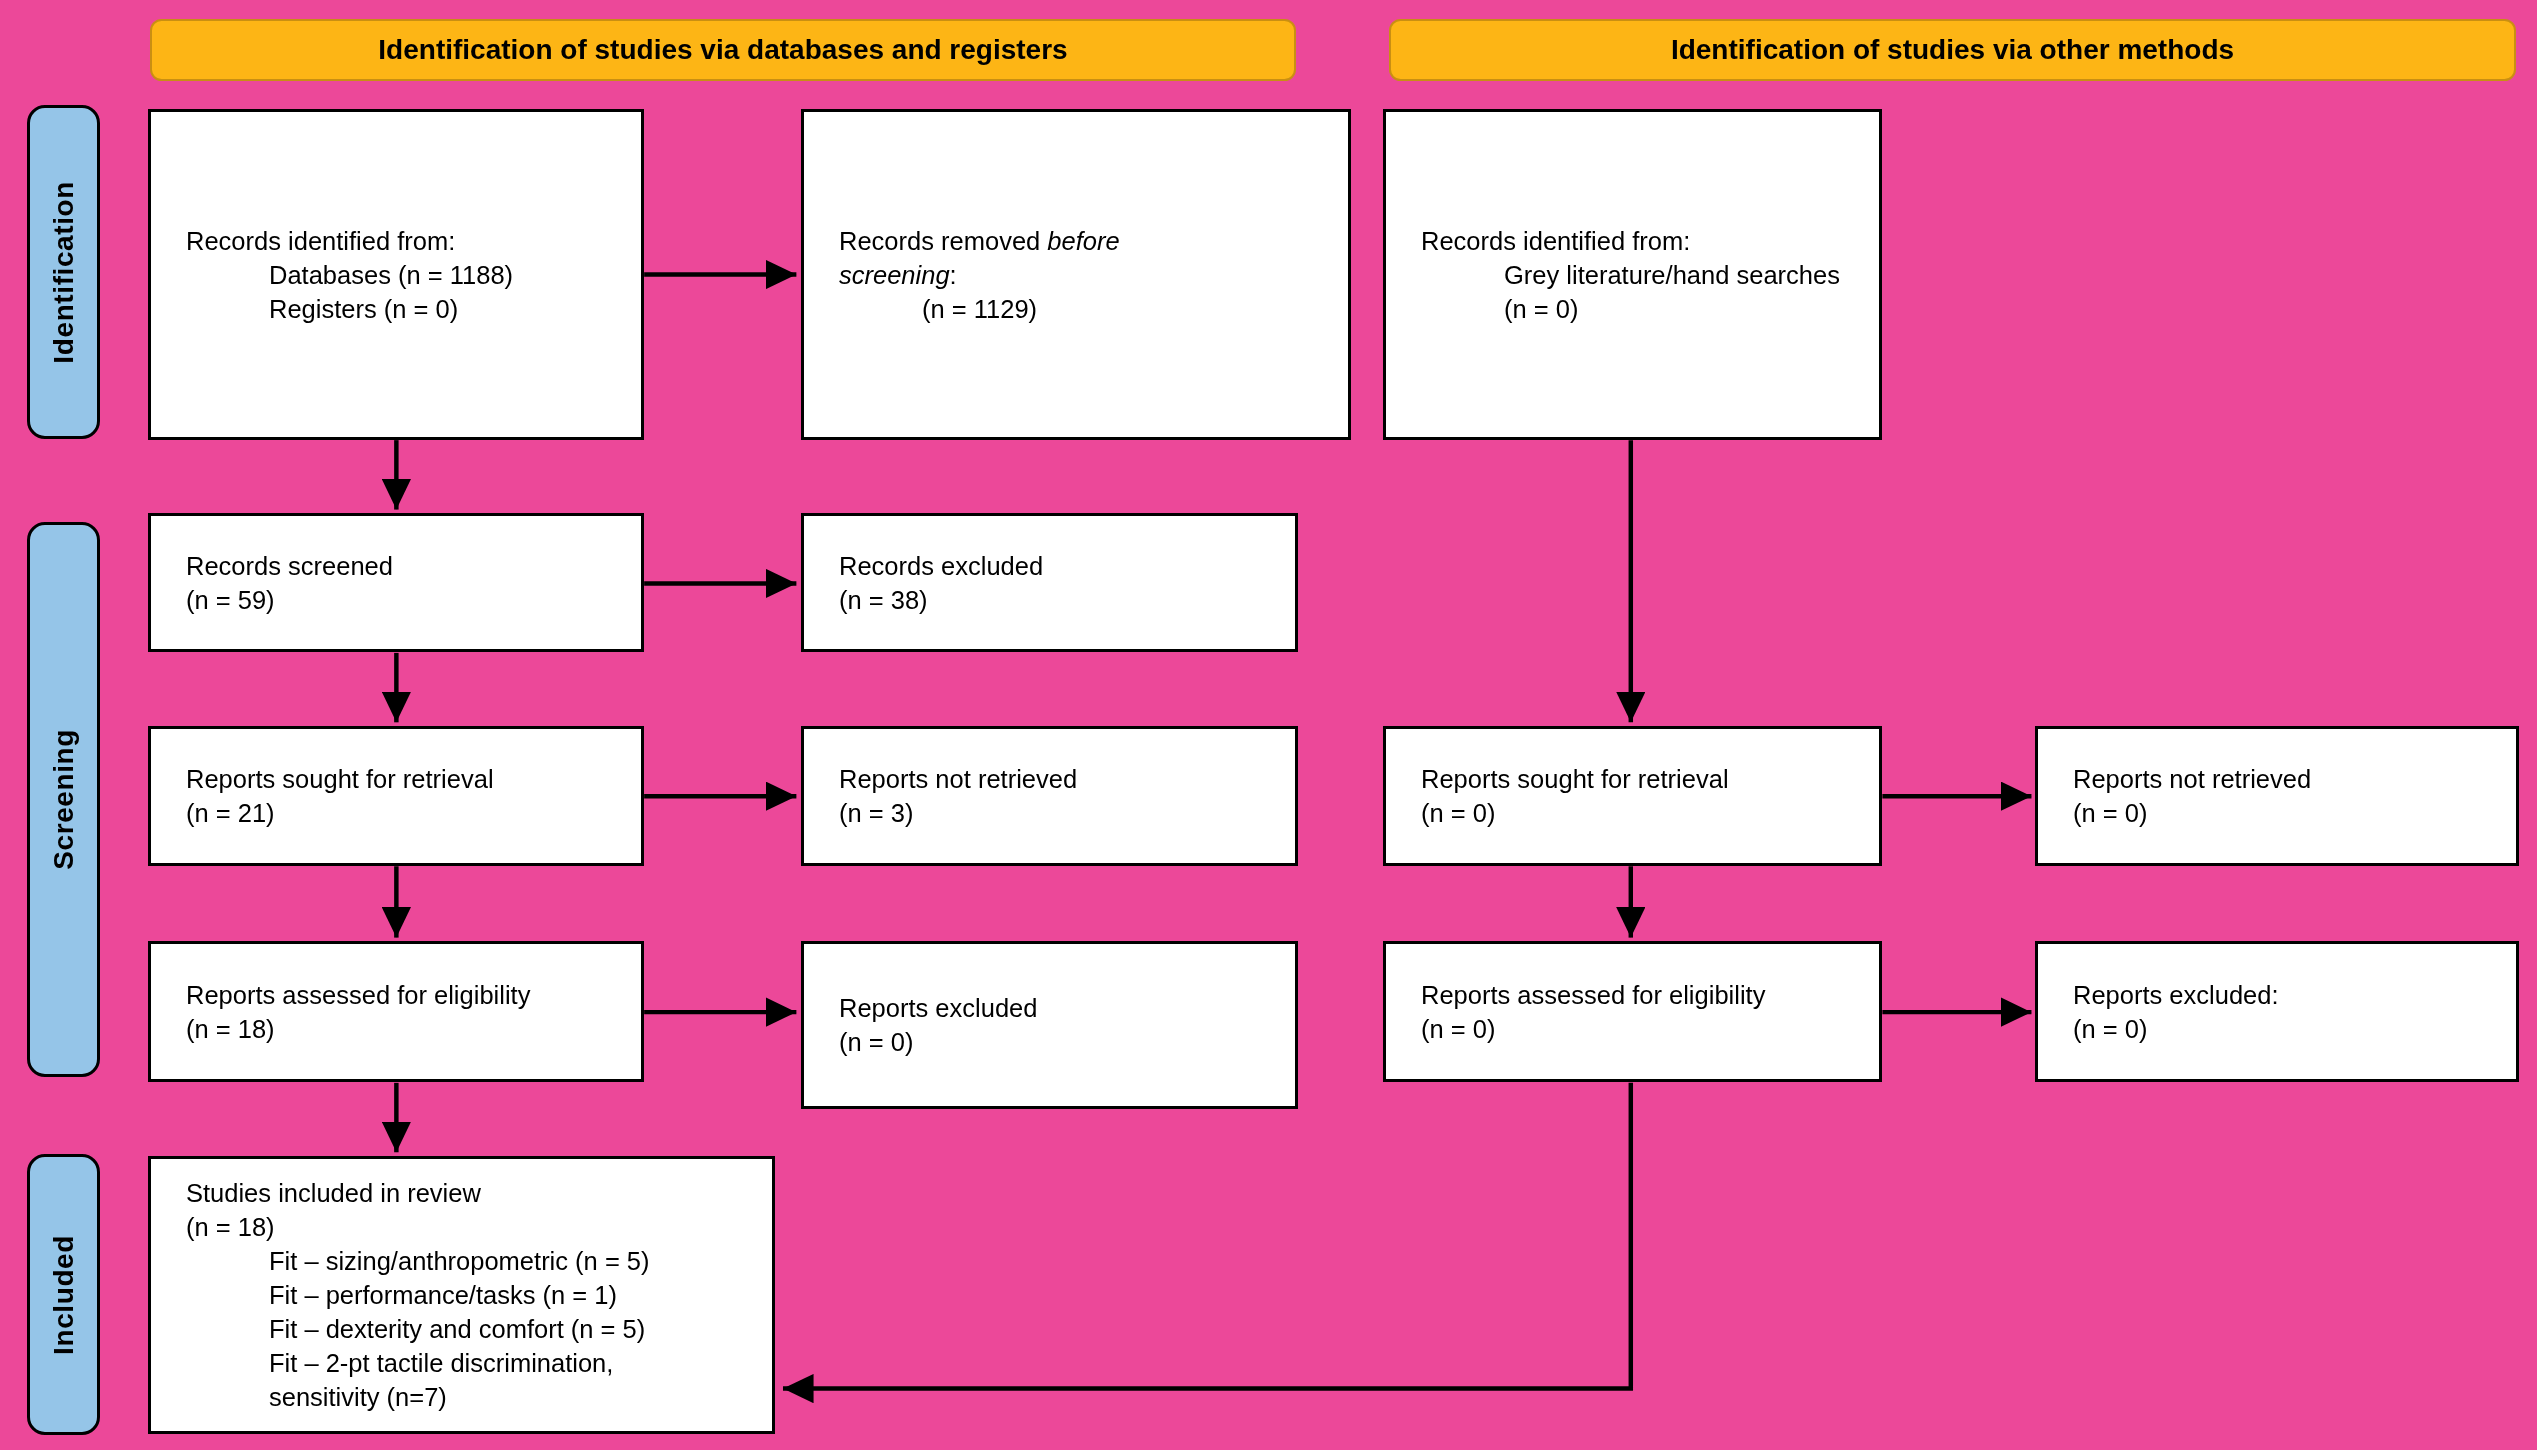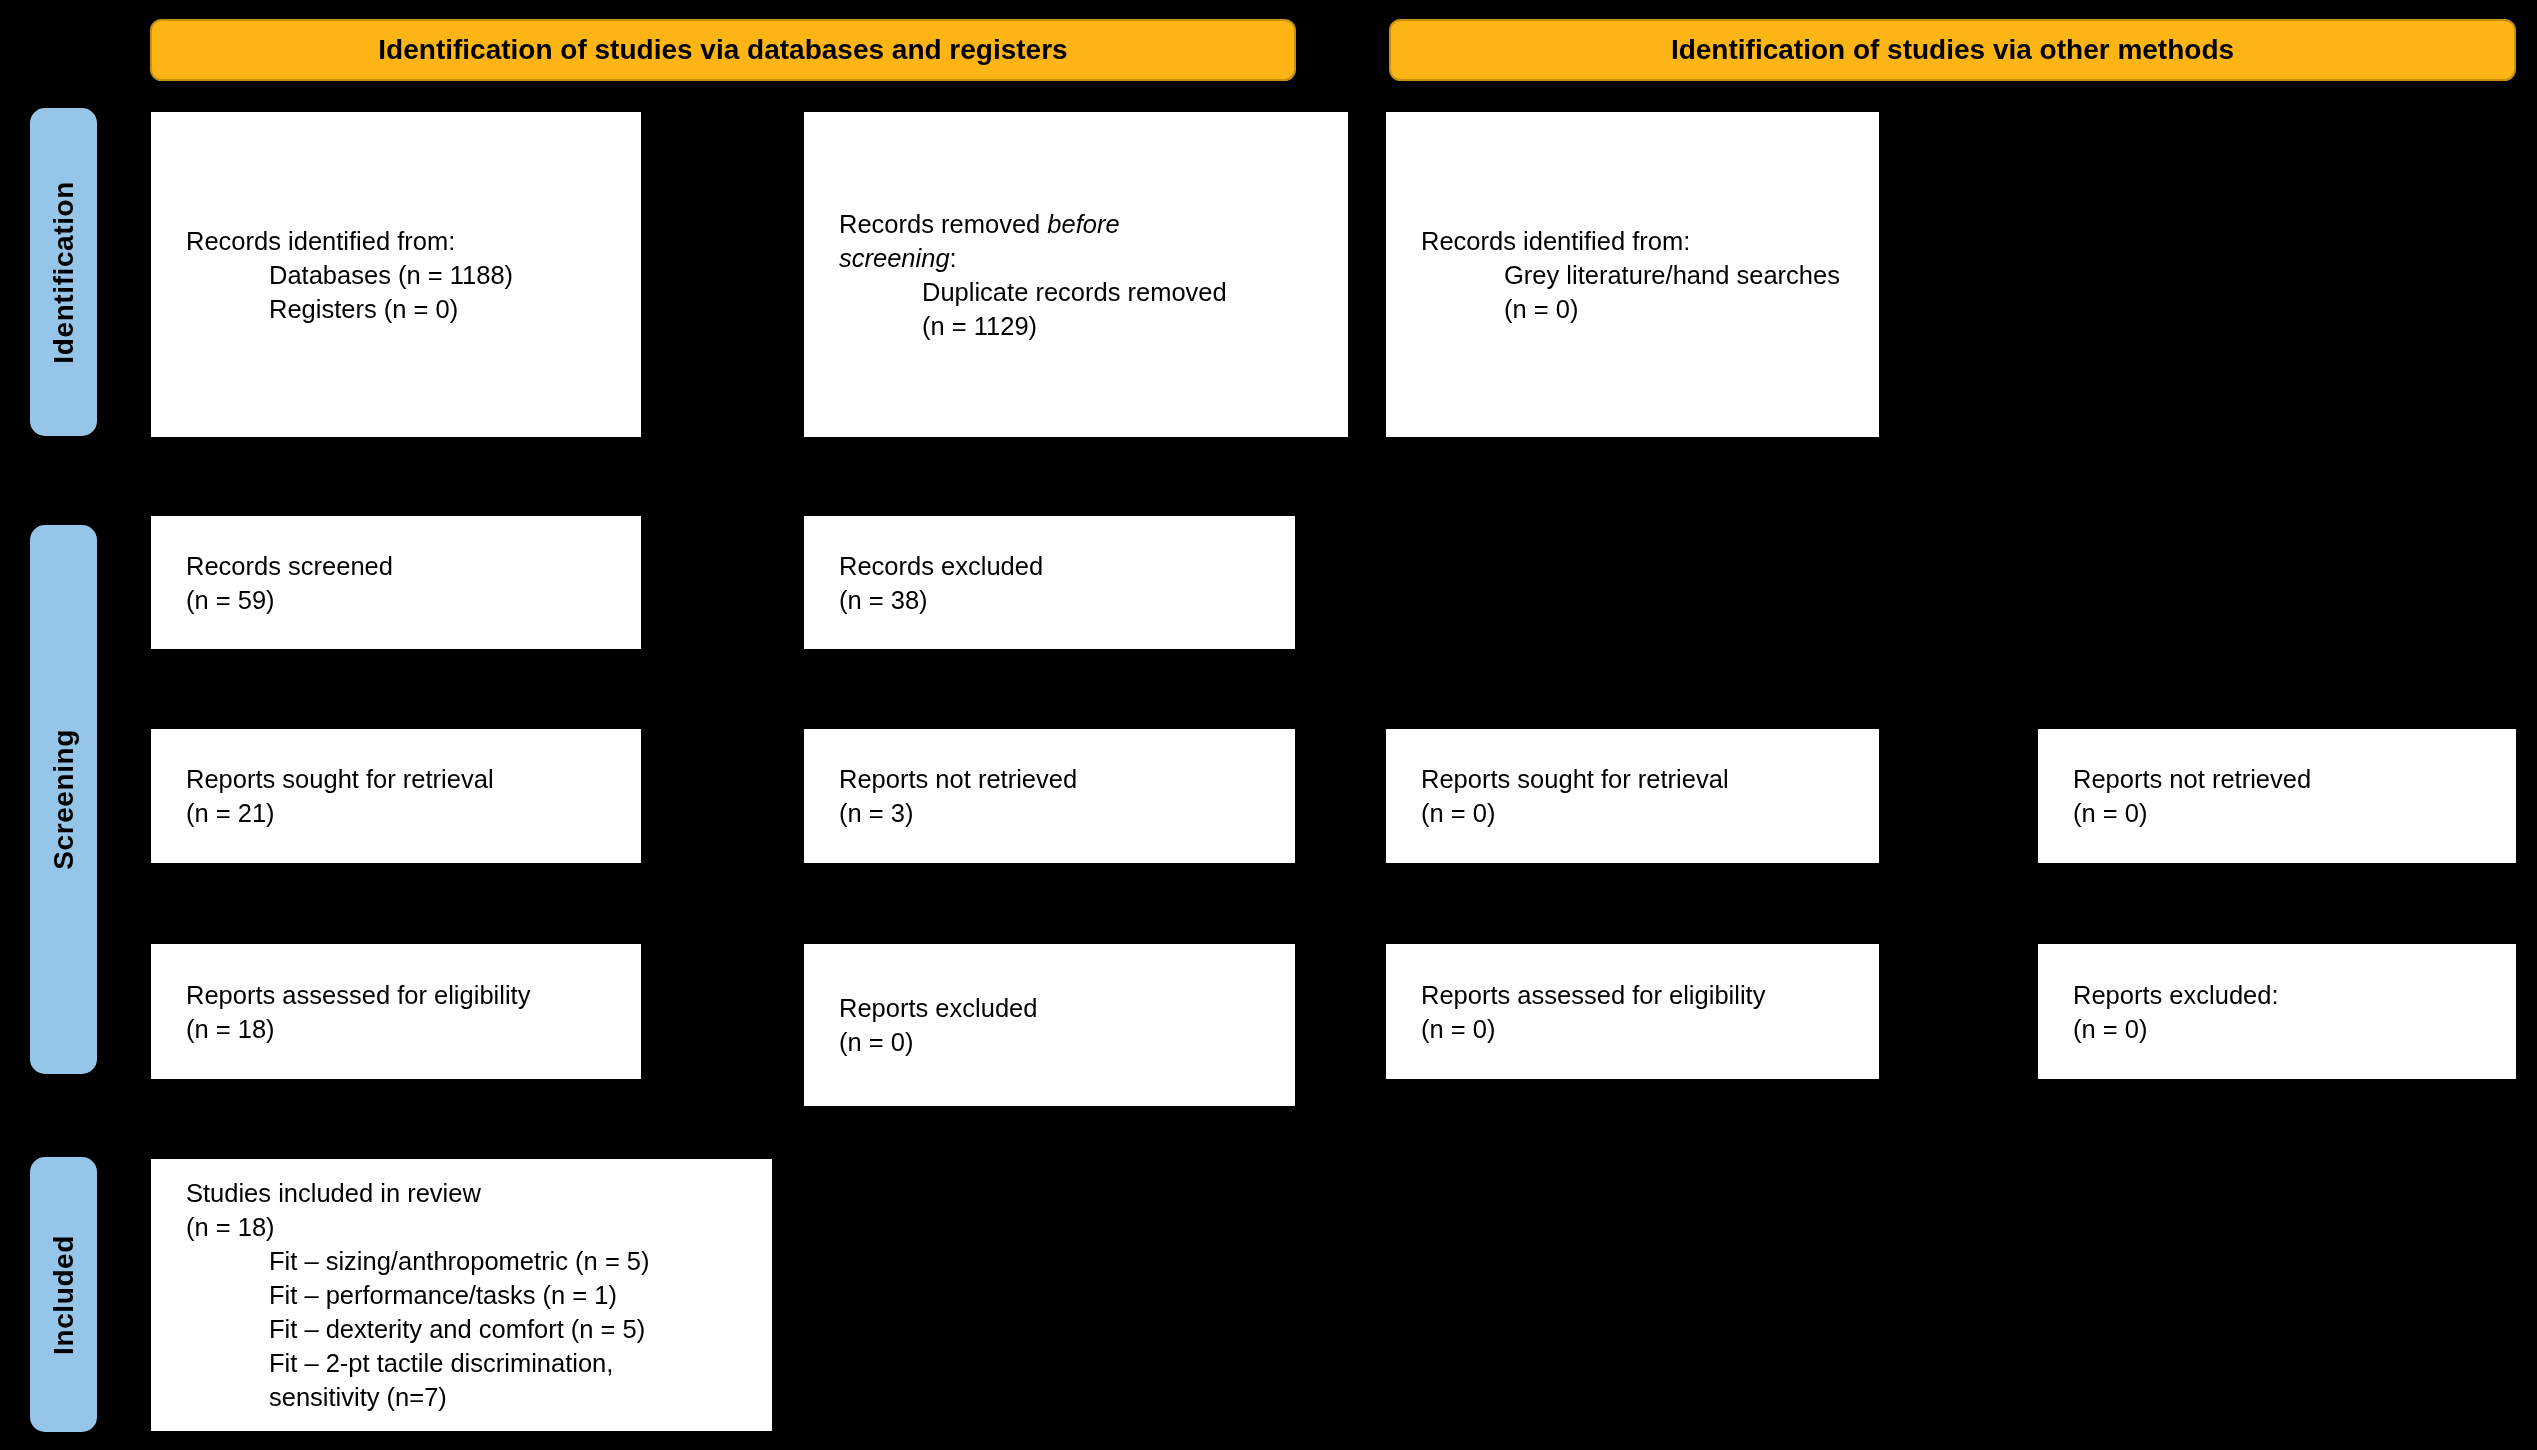--- a/index.html
+++ b/index.html
@@ -6,21 +6,21 @@
     --banner-bg:#FDB515;
     --banner-border:#C98F12;
     --stage-bg:#95C5E8;
     --box-border:#000000;
     --arrow:#000000;
   }
   html,body{margin:0;padding:0;background:#ffffff;}
   #canvas{
     position:relative;
     width:2538px;height:1451px;
-    background:#000000;
+    background:#ec4899;
     font-family:"Liberation Sans","DejaVu Sans",sans-serif;
     color:#000;
   }
   .banner{
     position:absolute;top:19px;height:62px;
     background:var(--banner-bg);
     border:2.5px solid var(--banner-border);
     border-radius:11.5px;
     display:flex;align-items:center;justify-content:center;
     font-weight:bold;font-size:28px;
@@ -101,21 +101,20 @@
 
   <div class="box" style="left:148px;top:109px;width:496px;height:331px;">
     <div class="ln">Records identified from:</div>
     <div class="ln ind">Databases (n = 1188)</div>
     <div class="ln ind">Registers (n = 0)</div>
   </div>
 
   <div class="box" style="left:801px;top:109px;width:550px;height:331px;">
     <div class="ln"><span>Records removed </span><span class="it">before</span></div>
     <div class="ln"><span class="it">screening</span><span>:</span></div>
-    <div class="ln ind">Duplicate records removed</div>
     <div class="ln ind">(n = 1129)</div>
   </div>
 
   <div class="box" style="left:1383px;top:109px;width:499px;height:331px;">
     <div class="ln">Records identified from:</div>
     <div class="ln ind">Grey literature/hand searches</div>
     <div class="ln ind">(n = 0)</div>
   </div>
 
   <div class="box" style="left:148px;top:513px;width:496px;height:139px;">

